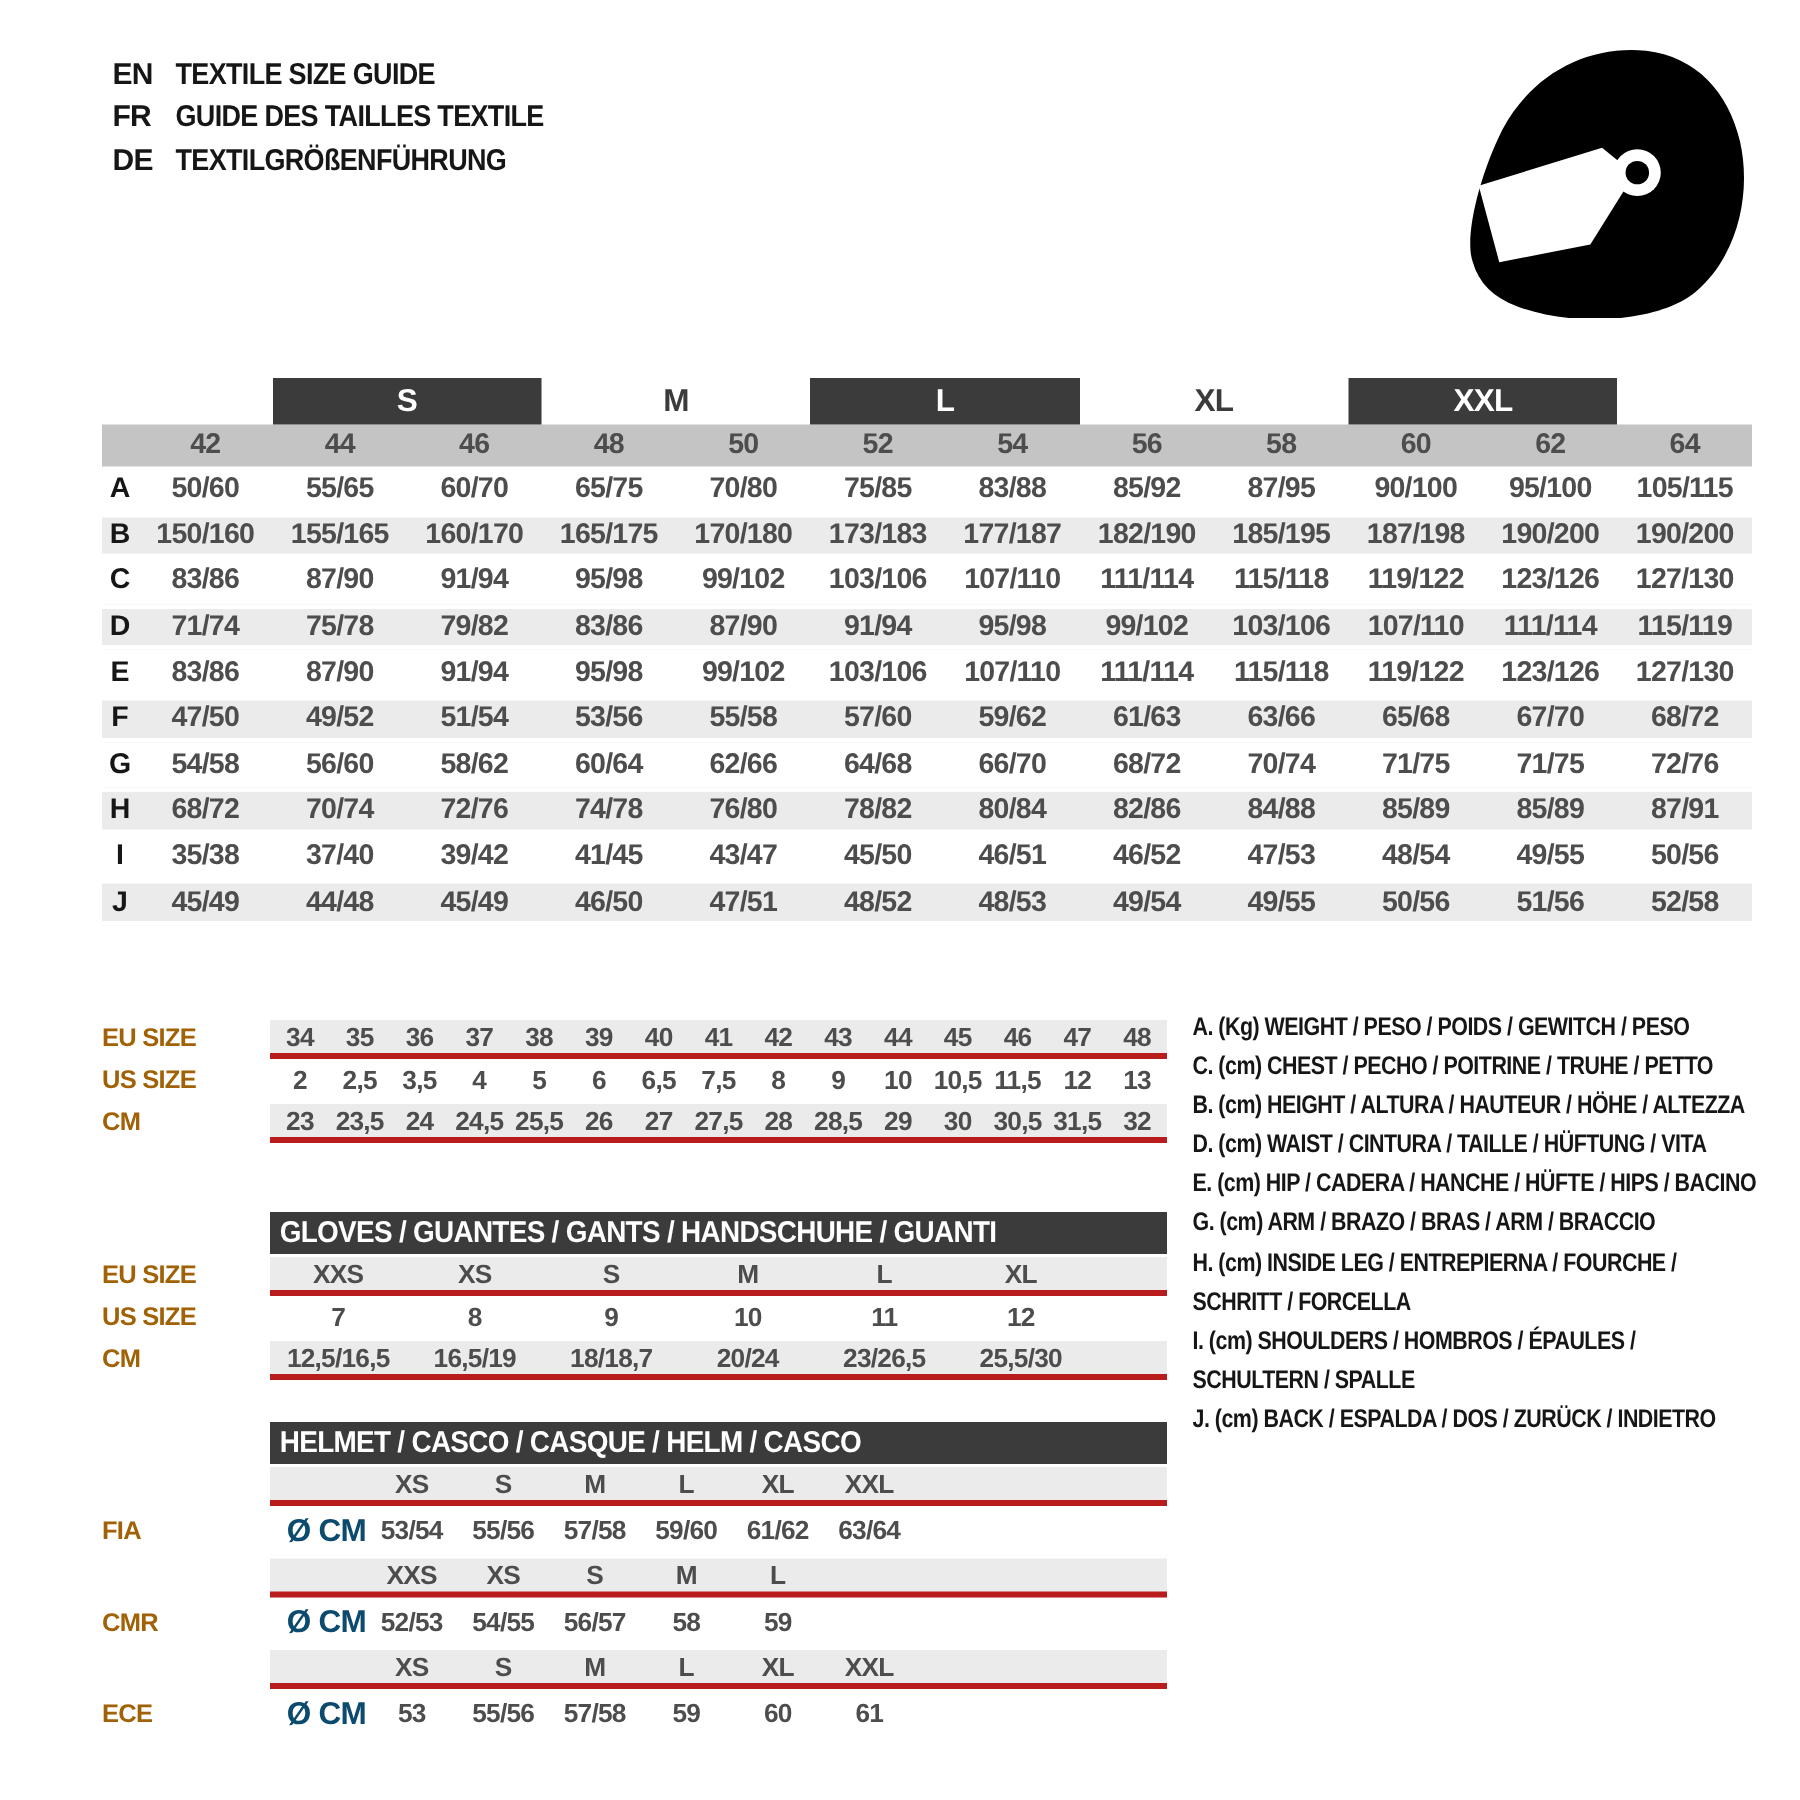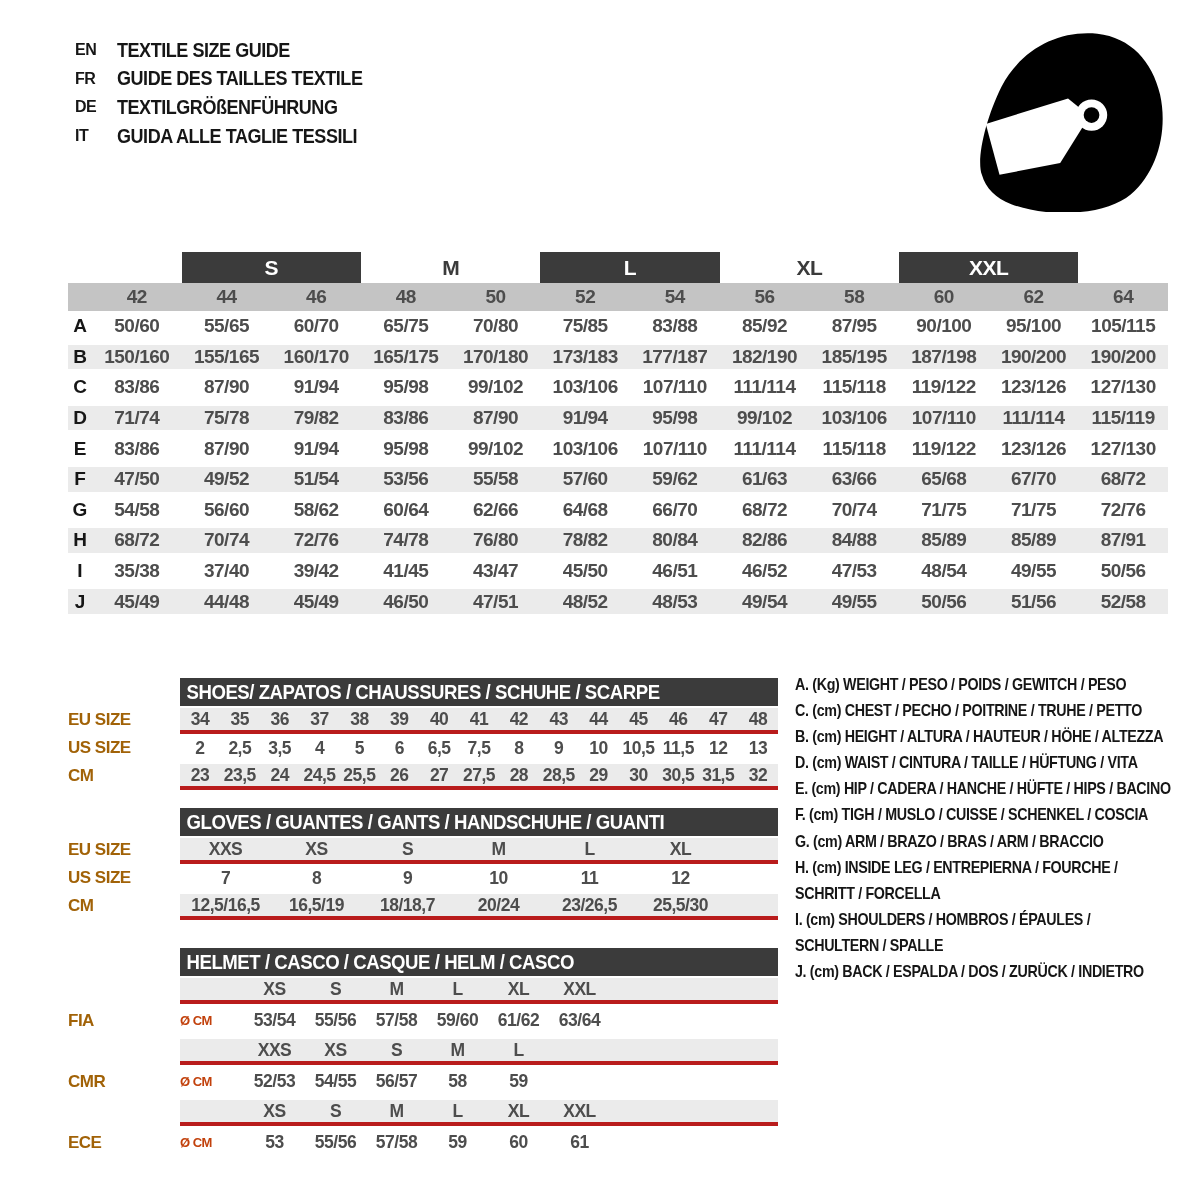--- a/index.html
+++ b/index.html
@@ -1,21 +1,21 @@
 <!DOCTYPE html>
 <html style="--bar-dark: #3b3b3b; --band-gray: #c4c4c4; --row-alt: #ebebeb; --num-gray: #4d4d4d;"><head>
 <meta charset="utf-8">
 <style>
 *{box-sizing:border-box;margin:0;padding:0}
 html,body{width:1200px;height:1200px;background:#fff;font-family:"Liberation Sans",sans-serif;font-weight:700;position:relative;overflow:hidden}
 .abs{position:absolute}
 
 .lang{left:75px;top:36px}
 .lrow{display:flex;height:28.6px;align-items:center}
-.lcode{width:42px;font-size:16px;color:#161616;letter-spacing:-.5px}
+.lcode{width:42px;font-size:20px;color:#161616;letter-spacing:-.5px}
 .ltitle{font-size:20px;color:#161616;letter-spacing:-.5px;transform:scaleX(.9);transform-origin:0 50%;white-space:nowrap}
 
 .hicon{left:972px;top:26px;width:196px;height:186px}
 
 .mtable{left:68px;top:252px;width:1100px}
 .mrow{display:grid;grid-template-columns:24px repeat(12,1fr);align-items:center;height:30.6px}
 .mhead{height:31px;background:#fff}
 .szbox{display:flex;align-items:center;justify-content:center;font-size:21px;height:31px;letter-spacing:-.5px}
 .dark{background:var(--bar-dark,#3b3b3b);color:#fff}
 .plain{color:var(--bar-dark,#3b3b3b)}
@@ -28,21 +28,21 @@
 .sbar{margin-left:112px;height:28px;background:var(--bar-dark,#3b3b3b);color:#fff;display:flex;align-items:center}
 .bart{font-size:20px;padding-left:7px;letter-spacing:-.5px;transform:scaleX(.93);transform-origin:0 50%;white-space:nowrap}
 .srow{display:flex;height:28px}
 .h33{height:33px}
 .slabel{width:112px;display:flex;align-items:center;font-size:17px;color:#a16207;letter-spacing:-.5px}
 .scont{flex:1;display:grid;align-items:center}
 .g15{grid-template-columns:repeat(15,1fr)}
 .g6{grid-template-columns:repeat(6,91px)}
 .ghelm{grid-template-columns:64px repeat(6,61px)}
 .sc{text-align:center;font-size:17.5px;color:var(--num-gray,#4d4d4d);letter-spacing:-.5px;white-space:nowrap}
-.scb{text-align:left;font-size:13px;color:#c2410c;letter-spacing:-.5px;white-space:nowrap}
+.scb{text-align:right;font-size:21px;color:#0c4a6e;letter-spacing:-.5px;white-space:nowrap}
 .gray{background:var(--row-alt,#ebebeb);border-top:2px solid #fff;border-bottom:4px solid #b91c1c}
 
 .legend{left:795px;top:675px;width:390px}
 .lg{height:26.1px;display:flex;}
 .lgt{font-size:17px;color:#161616;white-space:nowrap;letter-spacing:-.4px;transform:scaleX(.84);transform-origin:0 50%}
 </style>
 </head>
 <body>
 
 <div class="abs lang">
@@ -50,24 +50,20 @@
       <span class="lcode">EN</span>
       <span class="ltitle">TEXTILE SIZE GUIDE</span>
     </div>
   <div class="lrow">
       <span class="lcode">FR</span>
       <span class="ltitle">GUIDE DES TAILLES TEXTILE</span>
     </div>
   <div class="lrow">
       <span class="lcode">DE</span>
       <span class="ltitle">TEXTILGRÖßENFÜHRUNG</span>
-    </div>
-  <div class="lrow">
-      <span class="lcode">IT</span>
-      <span class="ltitle">GUIDA ALLE TAGLIE TESSILI</span>
     </div>
 </div>
 
 <div class="abs hicon">
   <svg width="196" height="186" viewBox="0 0 200 190" xmlns="http://www.w3.org/2000/svg">
     <path d="M128 8 C88 4 50 24 30 62 C14 94 4 136 10 152 C14 166 24 176 40 182 C76 196 136 194 162 172 C190 148 200 106 192 70 C184 36 162 12 128 8 Z" fill="#000"></path>
     <polygon points="14,100 98,74 120,92 90,140 28,152" fill="#fff"></polygon>
     <circle cx="122" cy="91" r="16" fill="#fff"></circle>
     <circle cx="122" cy="91" r="8" fill="#000"></circle>
   </svg>
@@ -242,23 +238,20 @@
     <div class="mc">48/53</div>
     <div class="mc">49/54</div>
     <div class="mc">49/55</div>
     <div class="mc">50/56</div>
     <div class="mc">51/56</div>
     <div class="mc">52/58</div>
   </div>
 </div>
 
 <div class="abs sblock" style="top:678px">
-  <div class="sbar">
-      <span class="bart">SHOES/ ZAPATOS / CHAUSSURES / SCHUHE / SCARPE</span>
-    </div>
   <div class="srow">
     <div class="slabel">EU SIZE</div>
     <div class="scont g15 gray">
       <div class="sc">34</div>
       <div class="sc">35</div>
       <div class="sc">36</div>
       <div class="sc">37</div>
       <div class="sc">38</div>
       <div class="sc">39</div>
       <div class="sc">40</div>
@@ -444,23 +437,20 @@
   <div class="lg">
       <span class="lgt">B. (cm) HEIGHT / ALTURA / HAUTEUR / HÖHE / ALTEZZA</span>
     </div>
   <div class="lg">
       <span class="lgt">D. (cm) WAIST / CINTURA / TAILLE / HÜFTUNG / VITA</span>
     </div>
   <div class="lg">
       <span class="lgt">E. (cm) HIP / CADERA / HANCHE / HÜFTE / HIPS / BACINO</span>
     </div>
   <div class="lg">
-      <span class="lgt">F. (cm) TIGH / MUSLO / CUISSE / SCHENKEL / COSCIA</span>
-    </div>
-  <div class="lg">
       <span class="lgt">G. (cm) ARM / BRAZO / BRAS / ARM / BRACCIO</span>
     </div>
   <div class="lg">
       <span class="lgt">H. (cm) INSIDE LEG / ENTREPIERNA / FOURCHE /</span>
     </div>
   <div class="lg">
       <span class="lgt">SCHRITT / FORCELLA</span>
     </div>
   <div class="lg">
       <span class="lgt">I. (cm) SHOULDERS / HOMBROS / ÉPAULES /</span>

